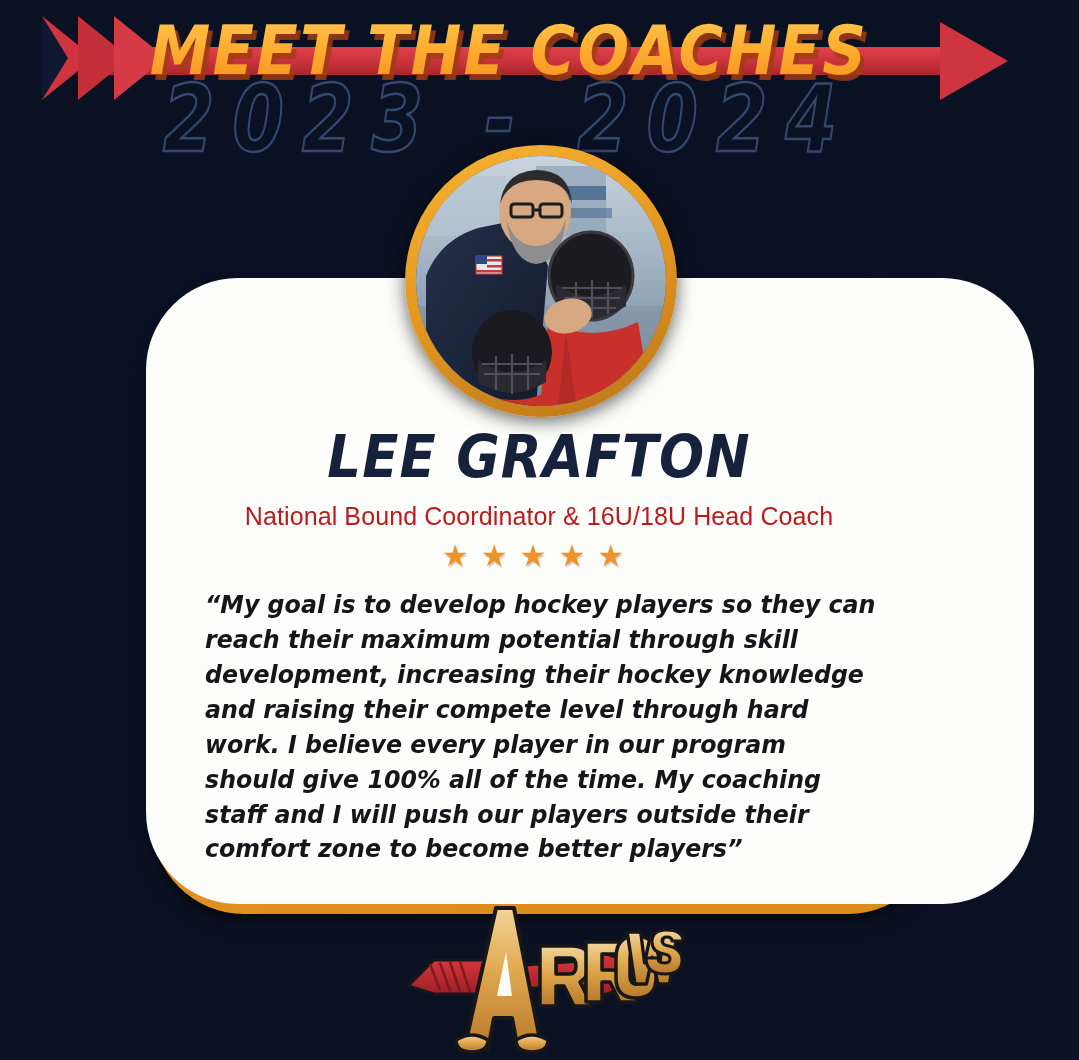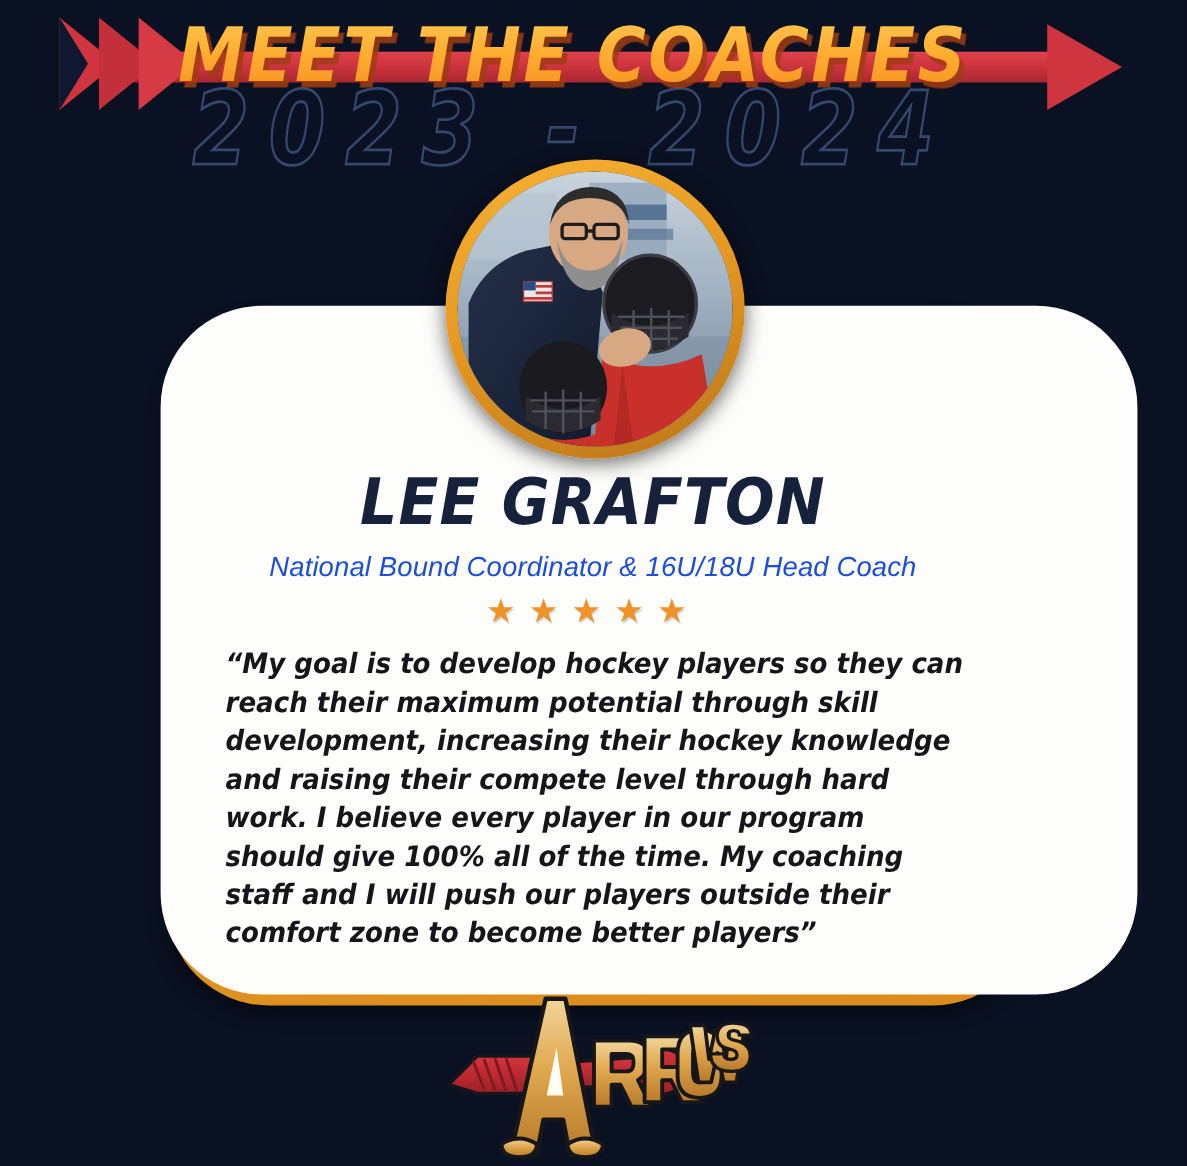--- a/index.html
+++ b/index.html
@@ -17,21 +17,21 @@
     overflow:hidden;
     background:
       radial-gradient(ellipse 760px 520px at 50% 62%, #132murky 0%, transparent 70%),
       radial-gradient(ellipse 900px 620px at 50% 66%, #152b4d 0%, rgba(18,32,58,0) 72%),
       radial-gradient(ellipse 620px 300px at 50% 8%, #16233f 0%, rgba(10,17,34,0) 75%),
       linear-gradient(180deg, #0d1527 0%, #101a30 28%, #0e1830 55%, #0a1222 80%, #080e1c 100%);
   }
 
   
   #header-band {
-    position:absolute; left:12px; top:0; width:1018px; height:150px;
+    position:absolute; left:0; top:0; width:1018px; height:150px;
   }
 
   
   #year-ghost {
     position:absolute;
     left:0; right:0; top:72px;
     text-align:center;
     font-family:"DejaVu Sans", sans-serif;
     font-size:74px;
     font-weight:700;
@@ -164,24 +164,23 @@
     transform:scaleY(1.12) scaleX(1.02);
     transform-origin:center top;
     white-space:nowrap;
   }
 
   #coach-role {
     margin-top:22px;
     font-family:"Liberation Sans", sans-serif;
     font-size:25px;
     font-weight:400;
-    color:#1d4ed8;
+    color:#b91c1c;
     letter-spacing:0.1px;
     white-space:nowrap;
-    font-style:italic;
   }
 
   #stars {
     margin-top:10px;
     font-size:30px;
     color:#ef9227;
     letter-spacing:12px;
     line-height:1;
     text-shadow:1px 2px 1px rgba(0,0,0,0.18);
   }

